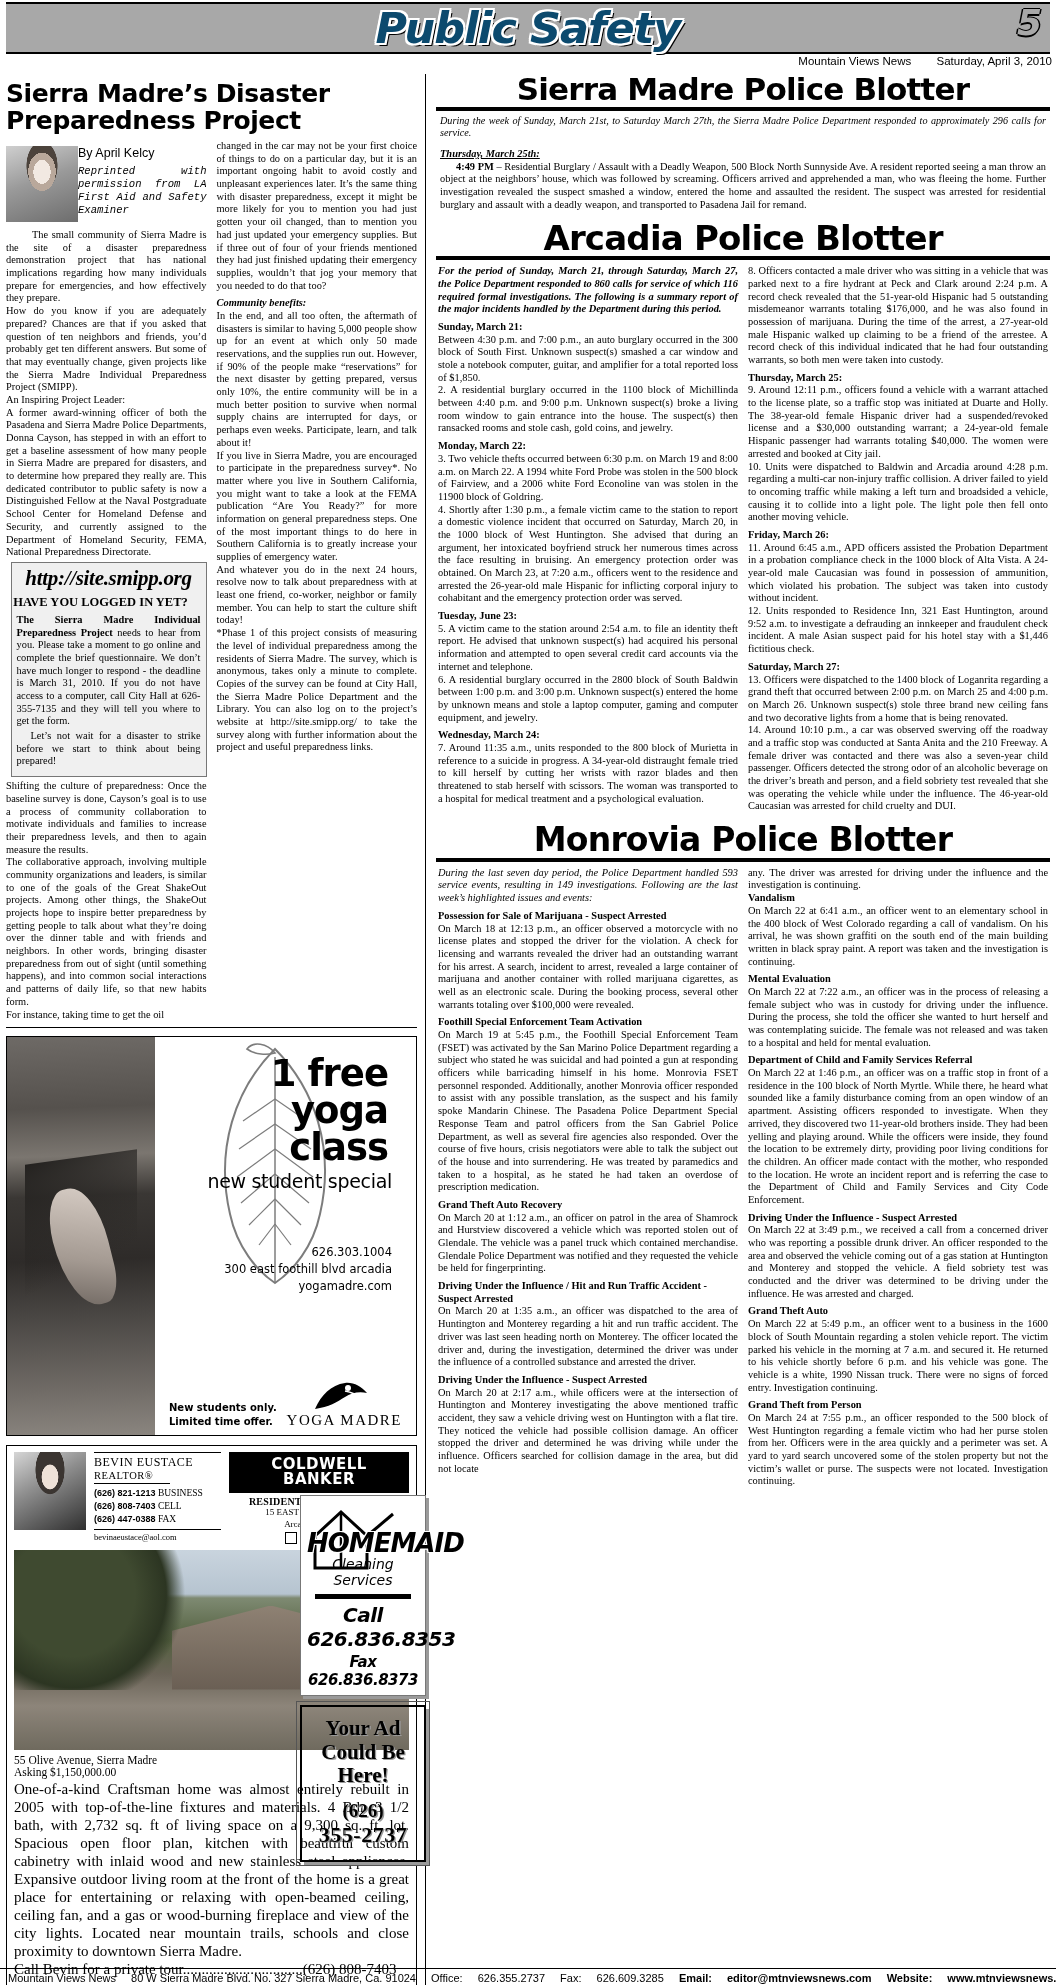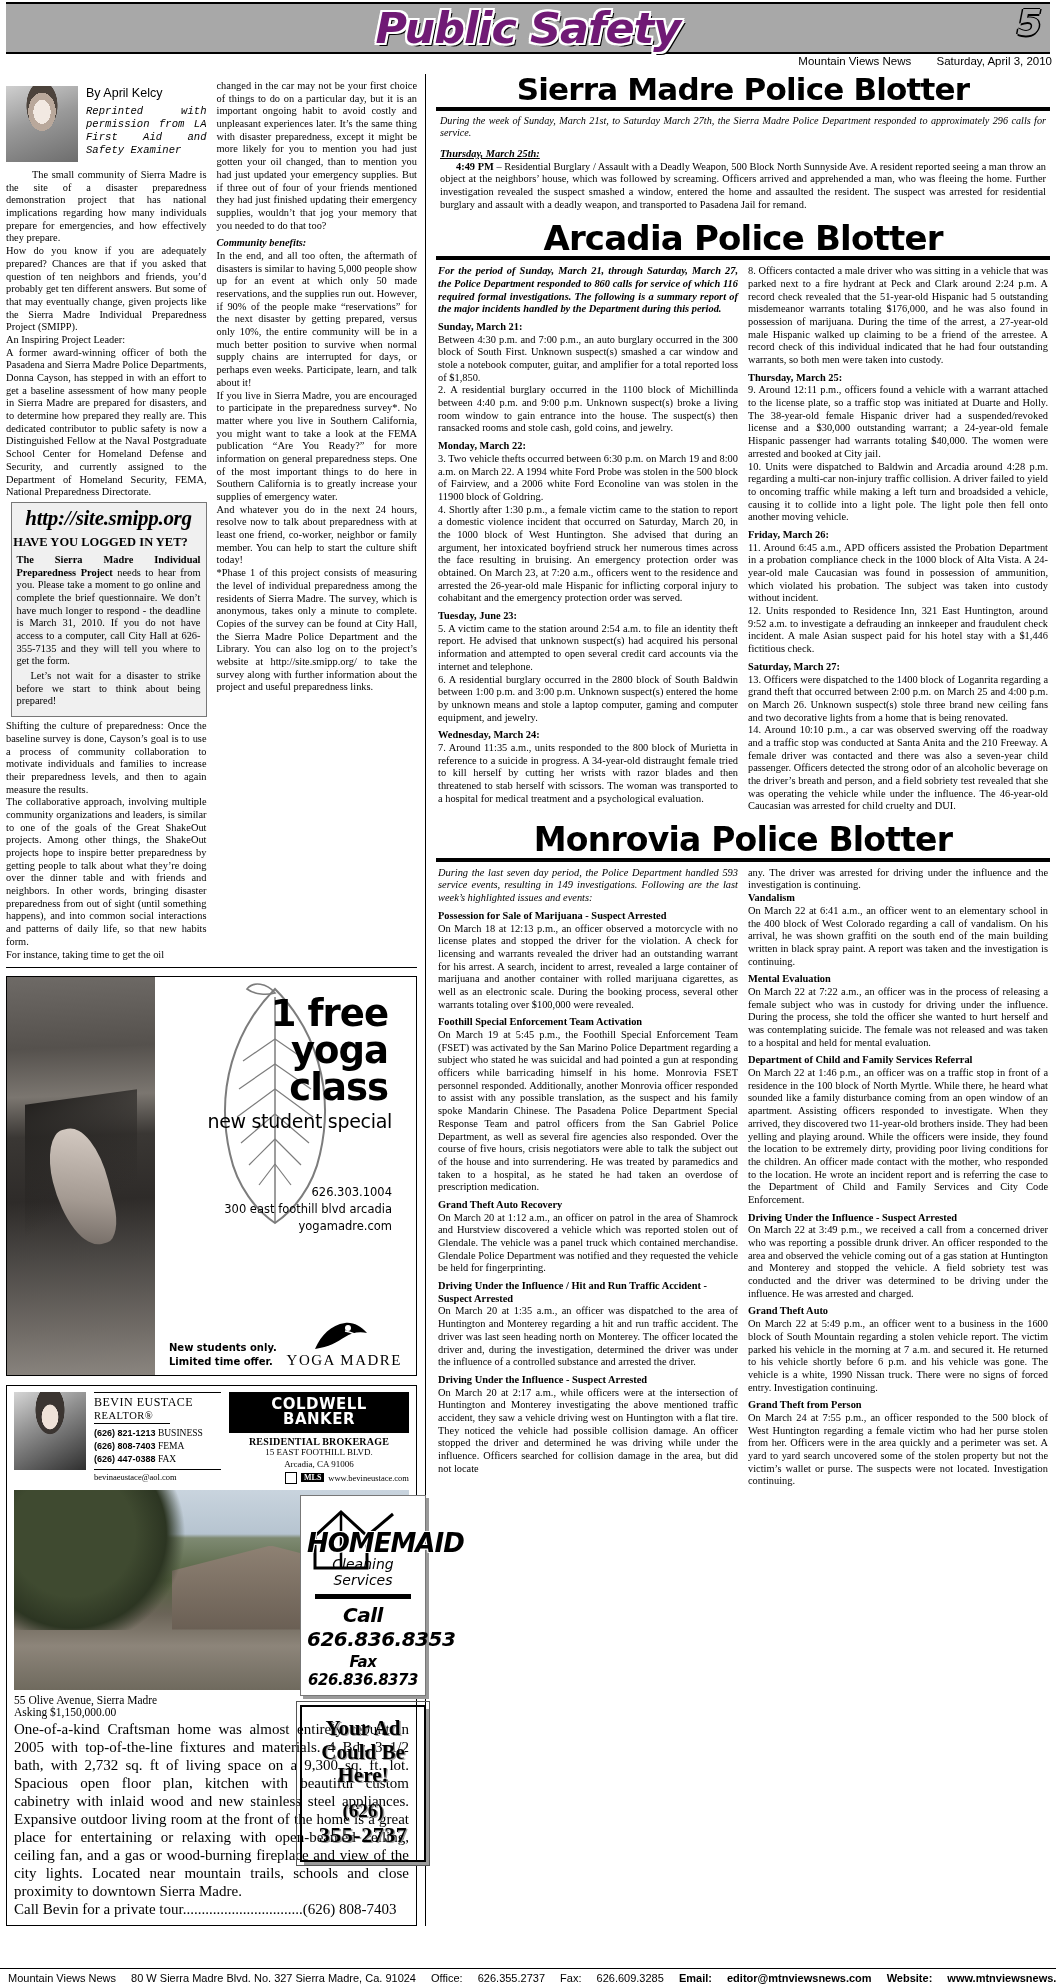--- a/index.html
+++ b/index.html
@@ -24,21 +24,21 @@
     margin:2px 0 0 0;
   }
   .masthead-title {
     position:absolute; left:0; right:0; top:-2px;
     text-align:center;
     font-family:"DejaVu Sans", sans-serif;
     font-weight:bold;
     font-style:italic;
     font-size:43px;
     letter-spacing:-1px;
-    color:#701a75;
+    color:#0c4a6e;
     text-shadow:
       2px 0 0 #fff, -2px 0 0 #fff, 0 2px 0 #fff, 0 -2px 0 #fff,
       2px 2px 0 #fff, -2px -2px 0 #fff, 2px -2px 0 #fff, -2px 2px 0 #fff,
       3px 3px 0 #000;
     line-height:52px;
   }
   .masthead-pagenum {
     position:absolute; right:8px; top:-4px;
     font-family:"DejaVu Sans", sans-serif;
     font-weight:bold; font-style:italic;
@@ -100,21 +100,21 @@
     hyphens:auto;
     -webkit-hyphens:auto;
   }
   p.body + p.body { margin-top:0; }
   .body b, .subhead { font-weight:bold; }
   .subhead-it { font-weight:bold; font-style:italic; }
   .dateline { font-weight:bold; text-decoration:underline; font-style:italic; }
   .daybold { font-weight:bold; }
 
   
-  .byline-row { display:flex; gap:8px; margin-top:6px; }
+  .byline-row { display:flex; margin-top:6px; }
   .author-photo {
     width:72px; height:76px; flex:0 0 72px;
     background:
       radial-gradient(ellipse at 50% 34%, #f2e9e2 0 17%, #b9a89b 17% 27%, transparent 27%),
       radial-gradient(ellipse at 50% 26%, #4c433c 0 30%, transparent 31%),
       linear-gradient(160deg, #cfcfcf 0%, #9a9a9a 45%, #6d6d6d 100%);
     border:0;
   }
   .byline-text { flex:1 1 auto; }
   .byline-name { font-family:"Liberation Sans", sans-serif; font-size:12.5px; margin-bottom:5px; }
@@ -347,20 +347,24 @@
   </div>
   <div class="masthead-sub">
     <span class="ms-paper">Mountain Views News</span>
     <span>Saturday, April 3, 2010</span>
   </div>
 
   <div class="body-wrap" style="margin-top:20px;">
 
     <div class="left-half">
 
+      <div class="hl-main">
+        <div>Sierra Madre’s Disaster</div>
+        <div>Preparedness Project</div>
+      </div>
 
       <div class="two-col" style="margin-top:6px;">
         <div>
           <div class="byline-row">
             <div class="author-photo"></div>
             <div class="byline-text">
               <div class="byline-name">By April Kelcy</div>
               <div class="byline-credit">Reprinted with permission from LA First Aid and Safety Examiner</div>
             </div>
           </div>
@@ -434,21 +438,21 @@
       </div>
 
       <div class="realtor-ad">
         <div class="realtor-head">
           <div class="realtor-photo"></div>
           <div class="realtor-info">
             <div class="realtor-name">BEVIN EUSTACE</div>
             <div class="realtor-title">REALTOR®</div>
             <div class="realtor-phones">
               <div><b>(626) 821-1213</b><span> BUSINESS</span></div>
-              <div><b>(626) 808-7403</b><span> FEMA</span></div>
+              <div><b>(626) 808-7403</b><span> CELL</span></div>
               <div><b>(626) 447-0388</b><span> FAX</span></div>
             </div>
             <div class="realtor-email">bevinaeustace@aol.com</div>
           </div>
           <div class="cb-block">
             <div class="cb-logo">
               <div>COLDWELL</div>
               <div>BANKER</div>
             </div>
             <div class="cb-sub">RESIDENTIAL BROKERAGE</div>

